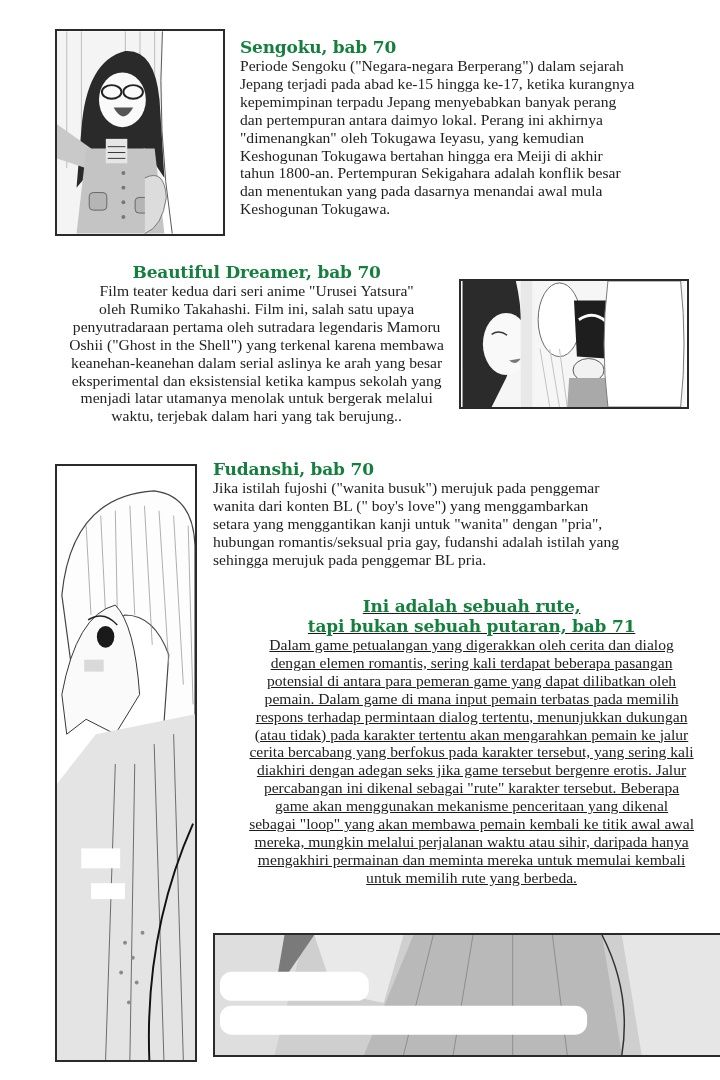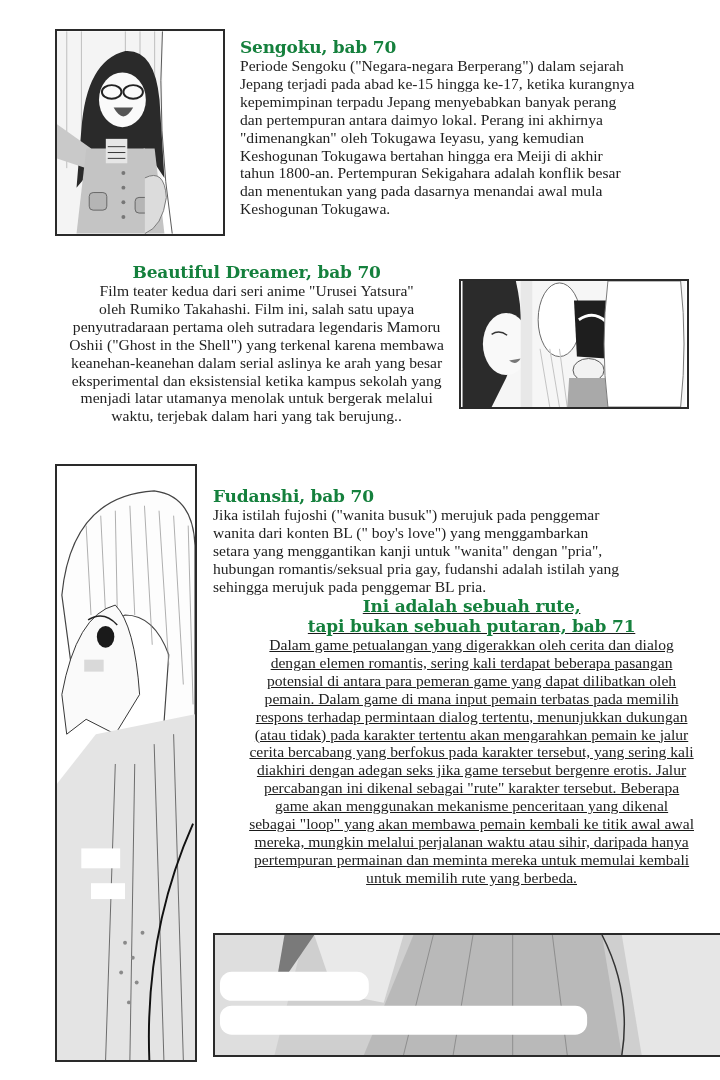--- a/index.html
+++ b/index.html
@@ -139,21 +139,21 @@
       <circle cx="82" cy="520" r="2"></circle>
         <circle cx="74" cy="540" r="2"></circle>
         <circle cx="88" cy="470" r="2"></circle>
     </g>
     <path d="M140 360 Q90 470 95 598" stroke="#111" stroke-width="2" fill="none"></path>
     <rect x="25" y="385" width="40" height="20" fill="#ffffff"></rect>
     <rect x="35" y="420" width="35" height="16" fill="#ffffff"></rect>
   </svg>
 </div>
 
-<div class="note left" style="left:213px; top:486px;">
+<div class="note left" style="left:213px; top:459px;">
   <h2>Fudanshi, bab 70</h2>
   <p>
     <span class="line">Jika istilah fujoshi ("wanita busuk") merujuk pada penggemar</span>
     <span class="line">wanita dari konten BL (" boy's love") yang menggambarkan</span>
     <span class="line">setara yang menggantikan kanji untuk "wanita" dengan "pria",</span>
     <span class="line">hubungan romantis/seksual pria gay, fudanshi adalah istilah yang</span>
     <span class="line">sehingga merujuk pada penggemar BL pria.</span>
   </p>
 </div>
 
@@ -168,21 +168,21 @@
     <span class="line">potensial di antara para pemeran game yang dapat dilibatkan oleh</span>
     <span class="line">pemain. Dalam game di mana input pemain terbatas pada memilih</span>
     <span class="line">respons terhadap permintaan dialog tertentu, menunjukkan dukungan</span>
     <span class="line">(atau tidak) pada karakter tertentu akan mengarahkan pemain ke jalur</span>
     <span class="line">cerita bercabang yang berfokus pada karakter tersebut, yang sering kali</span>
     <span class="line">diakhiri dengan adegan seks jika game tersebut bergenre erotis. Jalur</span>
     <span class="line">percabangan ini dikenal sebagai "rute" karakter tersebut. Beberapa</span>
     <span class="line">game akan menggunakan mekanisme penceritaan yang dikenal</span>
     <span class="line">sebagai "loop" yang akan membawa pemain kembali ke titik awal awal</span>
     <span class="line">mereka, mungkin melalui perjalanan waktu atau sihir, daripada hanya</span>
-    <span class="line">pertempuran permainan dan meminta mereka untuk memulai kembali</span>
+    <span class="line">mengakhiri permainan dan meminta mereka untuk memulai kembali</span>
     <span class="line">untuk memilih rute yang berbeda.</span>
   </p>
 </div>
 
 <div class="panel" style="left:213px; top:933px; width:520px; height:124px;">
   <svg viewBox="0 0 520 124" preserveAspectRatio="none">
     <rect width="520" height="124" fill="#cfcfcf"></rect>
     <path d="M0 0 L90 0 L60 124 L0 124 Z" fill="#dedede"></path>
     <path d="M70 0 L100 0 L60 60 Z" fill="#7a7a7a"></path>
     <path d="M100 0 L190 0 L170 70 L120 60 Z" fill="#e9e9e9"></path>

